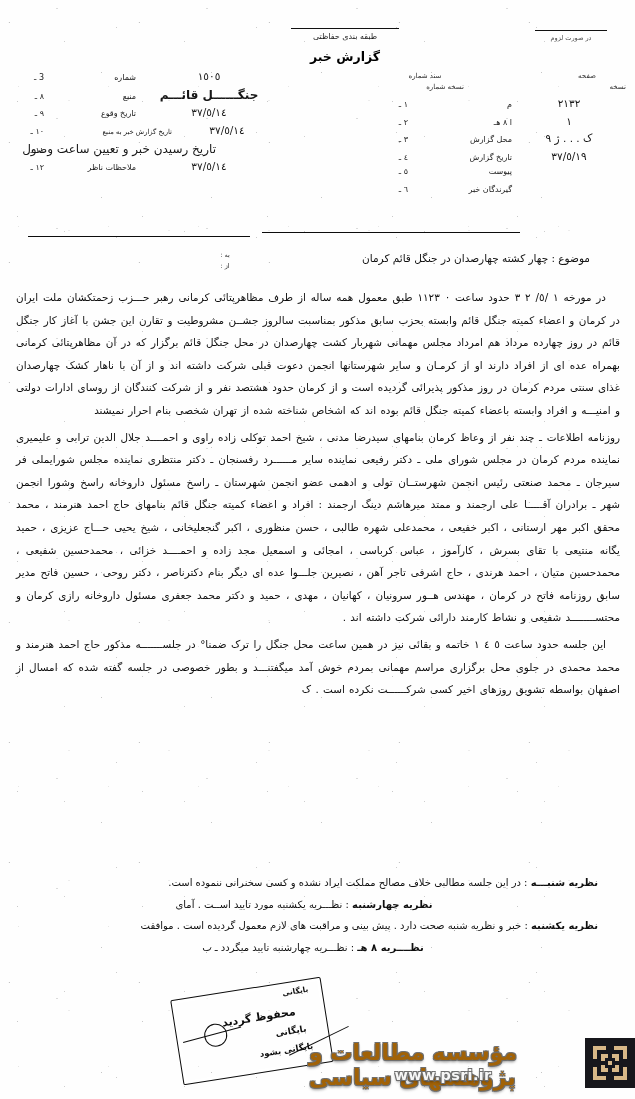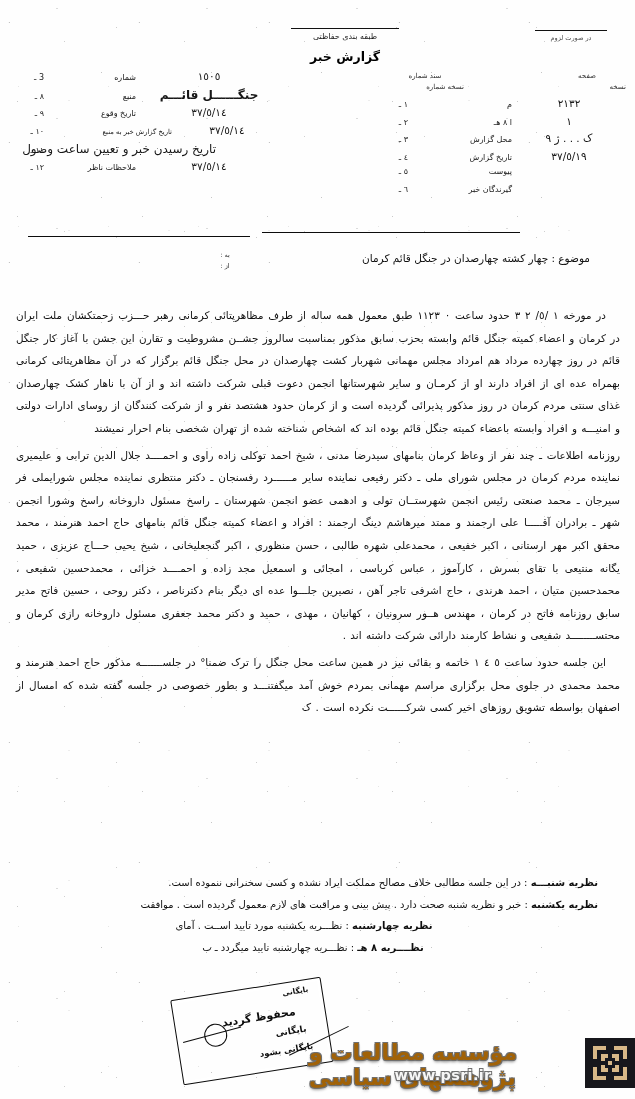--- a/index.html
+++ b/index.html
@@ -72,21 +72,21 @@
     position:absolute;left:300px;top:252px;width:290px;text-align:right;
     font-size:10.5px;color:#101010;letter-spacing:.2px;
   }
   .to-block{
     position:absolute;left:196px;top:250px;width:58px;text-align:center;
     font-size:6.5px;line-height:1.75;color:#2c2c2c;
   }
 
   
   .body{
-    position:absolute;left:16px;top:304px;width:604px;
+    position:absolute;left:16px;top:286px;width:604px;
     text-align:justify;
   }
   .para{
     font-size:10.4px;line-height:22.6px;color:#0f0f0f;
     margin:0 0 4px 0;letter-spacing:0px;word-spacing:1px;
     text-align:justify;text-justify:inter-word;
   }
   .para.indent{text-indent:14px;}
 
   
@@ -264,27 +264,27 @@
     <p class="para indent">در مورخه ١ /٥/ ٢ ٣ حدود ساعت ٠ ١١٢٣ طبق معمول همه ساله از طرف مظاهرپتائی کرمانی رهبر حـــزب زحمتکشان ملت ایران در کرمان و اعضاء کمیته جنگل قائم وابسته بحزب سابق مذکور بمناسبت سالروز جشــن مشروطیت و تقارن این جشن با آغاز کار جنگل قائم در روز چهارده مرداد هم امرداد مجلس مهمانی شهربار کشت چهارصدان در محل جنگل قائم برگزار که در آن مظاهرپتائی کرمانی بهمراه عده ای از افراد دارند او از کرمـان و سایر شهرستانها انجمن دعوت قبلی شرکت داشته اند و از آن با ناهار کشک چهارصدان غذای سنتی مردم کرمان در روز مذکور پذیرائی گردیده است و از کرمان حدود هشتصد نفر و از شرکت کنندگان از روسای ادارات دولتی و امنیـــه و افراد وابسته باعضاء کمیته جنگل قائم بوده اند که اشخاص شناخته شده از تهران شخصی بنام احرار نمیشند</p>
     <p class="para">روزنامه اطلاعات ـ چند نفر از وعاظ کرمان بنامهای سیدرضا مدنی ، شیخ احمد توکلی زاده راوی و احمــــد جلال الدین ترابی و علیمیری نماینده مردم کرمان در مجلس شورای ملی ـ دکتر رفیعی نماینده سایر مــــــرد رفسنجان ـ دکتر منتظری نماینده مجلس شورایملی فر سیرجان ـ محمد صنعتی رئیس انجمن شهرستــان تولی و ادهمی عضو انجمن شهرستان ـ راسخ مسئول داروخانه راسخ وشورا انجمن شهر ـ برادران آقـــــا علی ارجمند و ممتد میرهاشم دینگ ارجمند : افراد و اعضاء کمیته جنگل قائم بنامهای حاج احمد هنرمند ، محمد محقق اکبر مهر ارستانی ، اکبر خفیعی ، محمدعلی شهره طالبی ، حسن منظوری ، اکبر گنجعلیخانی ، شیخ یحیی حـــاج عزیزی ، حمید یگانه منتیعی با تقای بسرش ، کارآموز ، عباس کرباسی ، امجائی و اسمعیل مجد زاده و احمــــد خزائی ، محمدحسین شفیعی ، محمدحسین متیان ، احمد هرندی ، حاج اشرفی تاجر آهن ، نصیرین جلـــوا عده ای دیگر بنام دکترناصر ، دکتر روحی ، حسین فاتح مدیر سابق روزنامه فاتح در کرمان ، مهندس هــور سرونیان ، کهانیان ، مهدی ، حمید و دکتر محمد جعفری مسئول داروخانه رازی کرمان و محتســــــــد شفیعی و نشاط کارمند دارائی شرکت داشته اند .</p>
     <p class="para indent">این جلسه حدود ساعت ٥ ٤ ١ خاتمه و بقائی نیز در همین ساعت محل جنگل را ترک ضمنا° در جلســـــــه مذکور حاج احمد هنرمند و محمد محمدی در جلوی محل برگزاری مراسم مهمانی بمردم خوش آمد میگفتنـــد و بطور خصوصی در جلسه گفته شده که امسال از اصفهان بواسطه تشویق روزهای اخیر کسی شرکــــــت نکرده است . ک</p>
   </div>
 
   <div class="opinions">
     <div class="op-line op-r1">
       <span class="op-key">نظریه شنبـــه</span>
       <span>: در این جلسه مطالبی خلاف مصالح مملکت ایراد نشده و کسی سخنرانی ننموده است.</span>
     </div>
+    <div class="op-line op-r3">
+      <span class="op-key">نظریه چهارشنبه</span>
+      <span>: نظـــریه یکشنبه مورد تایید اســت . آمای</span>
+    </div>
     <div class="op-line op-r2">
       <span class="op-key">نظریه یکشنبه</span>
       <span>: خبر و نظریه شنبه صحت دارد . پیش بینی و مراقبت های لازم معمول گردیده است . موافقت</span>
-    </div>
-    <div class="op-line op-r3">
-      <span class="op-key">نظریه چهارشنبه</span>
-      <span>: نظـــریه یکشنبه مورد تایید اســت . آمای</span>
     </div>
     <div class="op-line op-r4">
       <span class="op-key">نظــــریه ٨ هـ</span>
       <span>: نظـــریه چهارشنبه تایید میگردد ـ ب</span>
     </div>
   </div>
 
   <div class="stamp">
     <div class="frame"></div>
     <div class="circ"></div>

